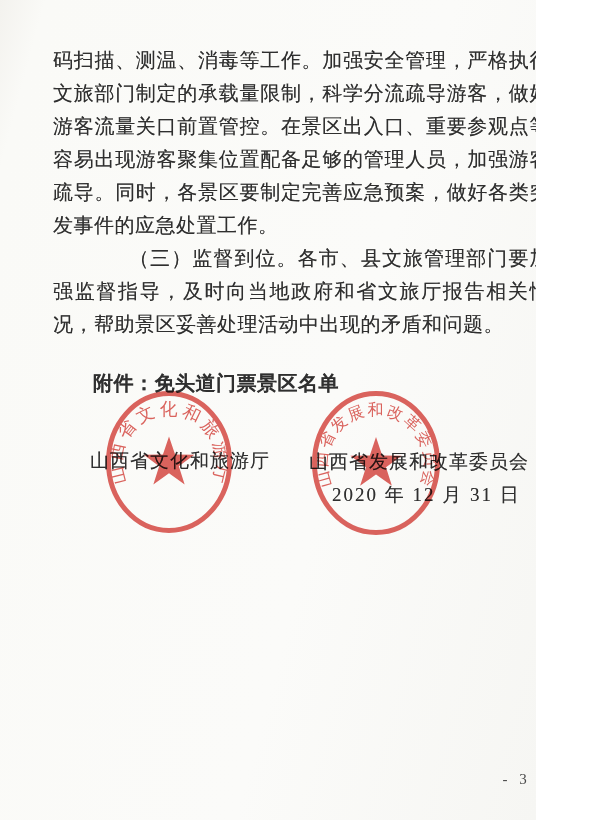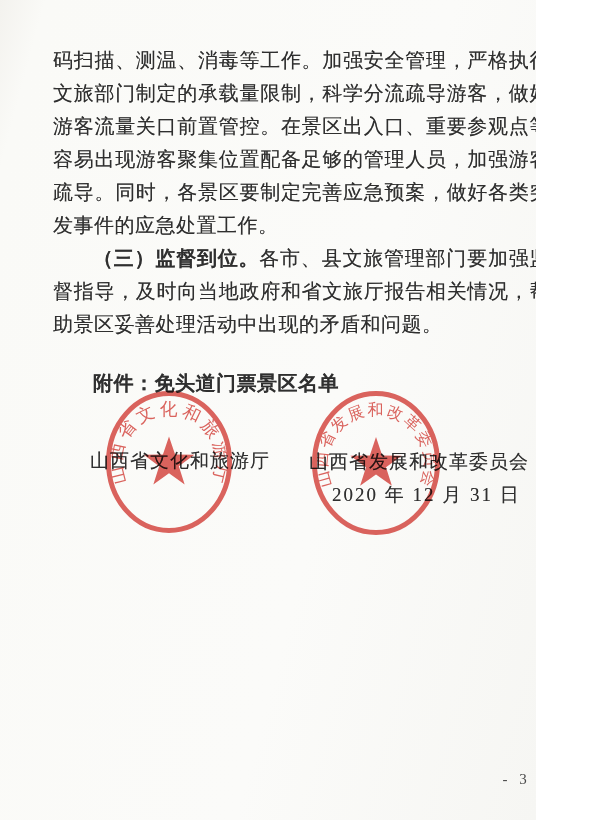--- a/index.html
+++ b/index.html
@@ -18,21 +18,21 @@
     width: 497px;
     font-size: 20px;
     line-height: 33px;
     color: #2f2f2f;
     text-align: justify;
     letter-spacing: 0.5px;
     text-shadow: 0 0 0.5px rgba(40,40,40,0.55);
   }
   .body-text p { margin: 0; }
   .para-indent { text-indent: 2em; }
-  .lead-bold { font-weight: 700; }
+  .lead-bold { font-weight: 400; margin-left: 36px; }
   .attachment-line { margin-top: 26px !important; text-indent: 2em; font-weight: bold; }
   .sig {
     position: absolute;
     font-size: 19px;
     color: #2f2f2f;
     letter-spacing: 1px;
     text-shadow: 0 0 0.5px rgba(40,40,40,0.5);
     white-space: nowrap;
   }
   .sig-org-left   { left: 90px;  top: 448px; }

